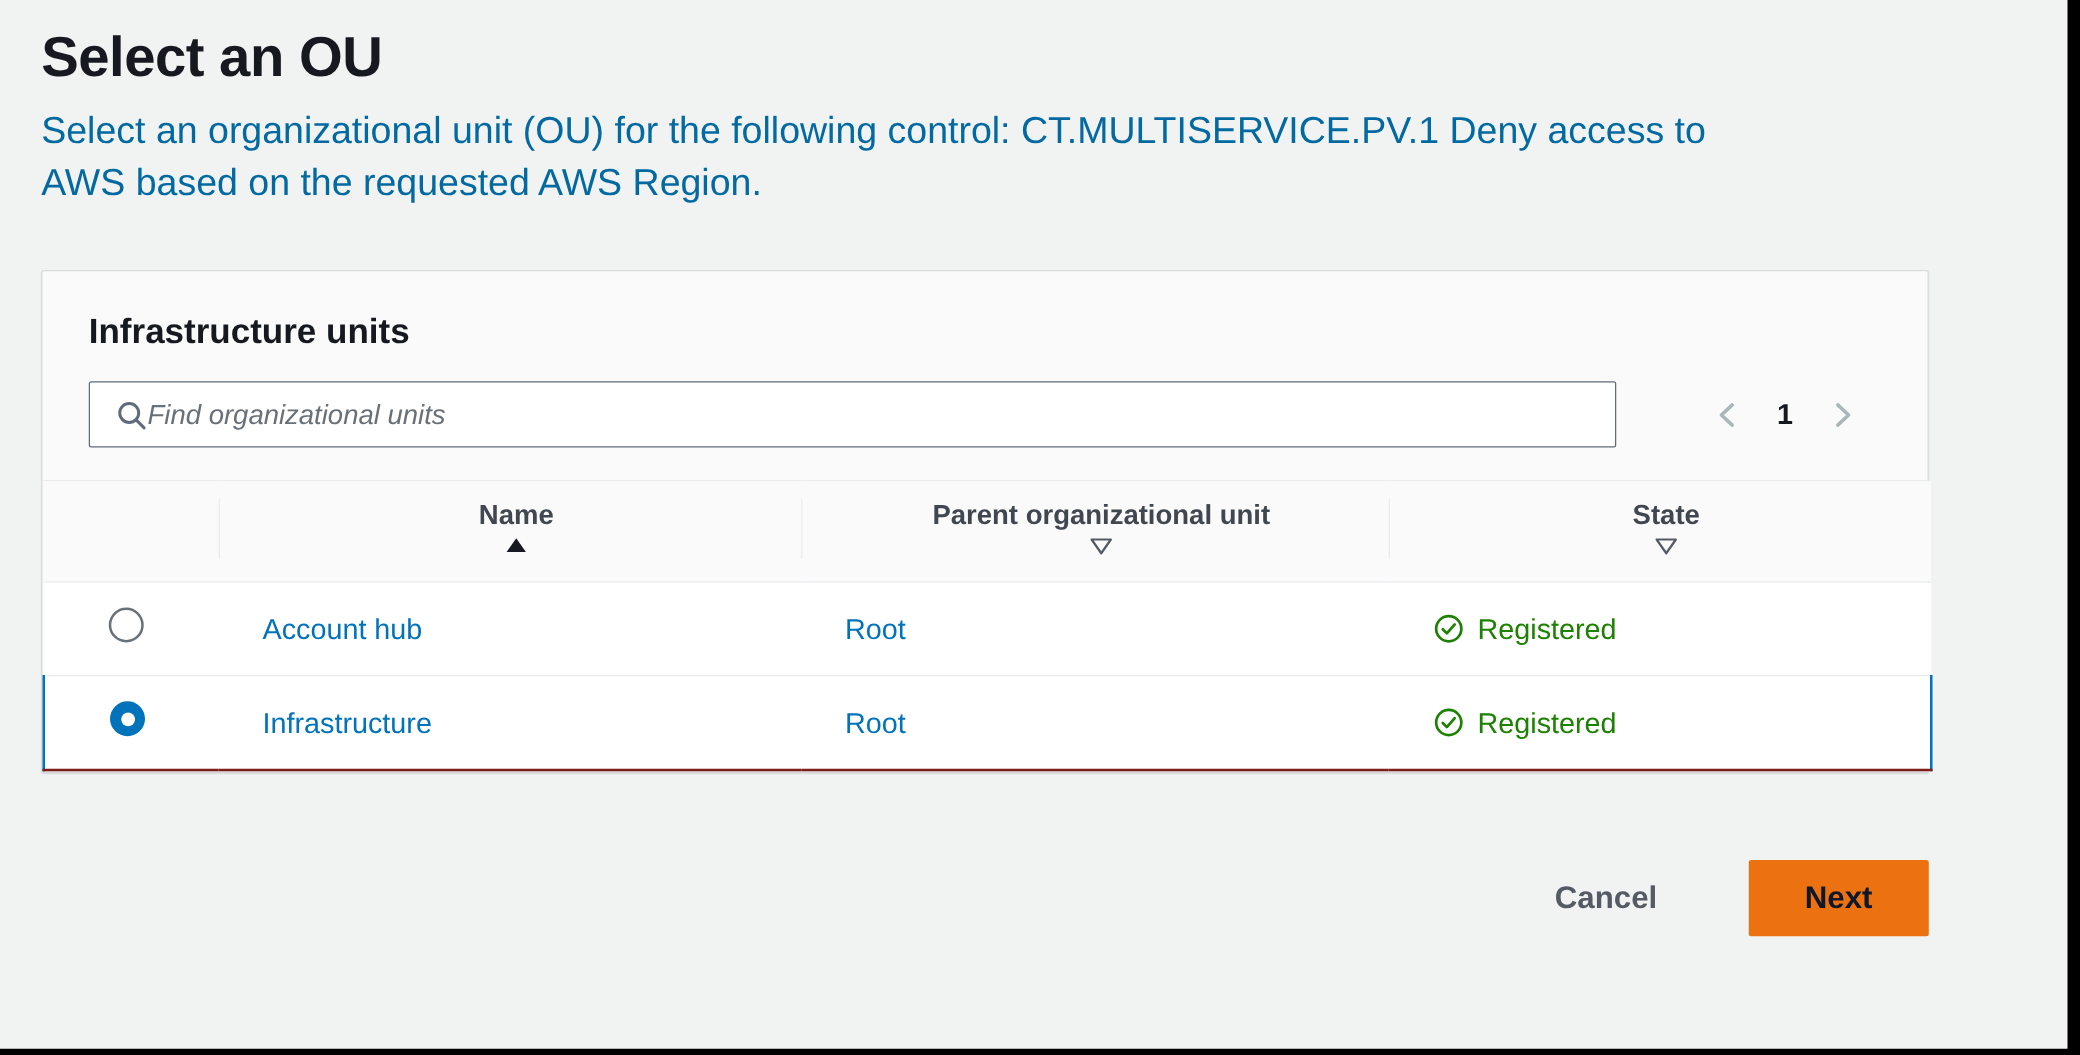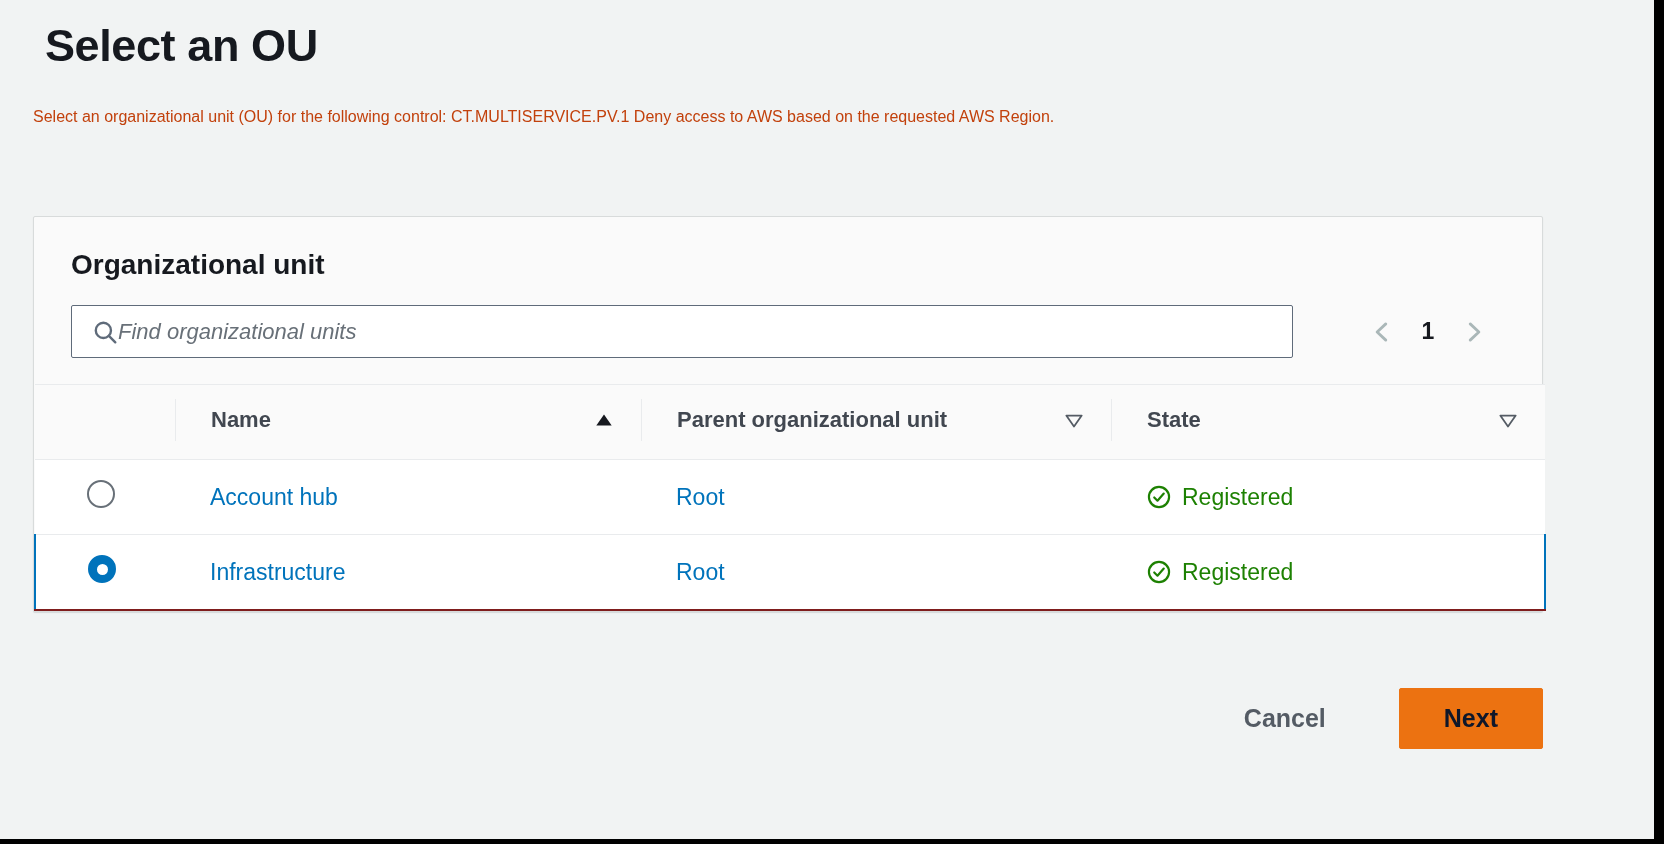--- a/index.html
+++ b/index.html
@@ -46,27 +46,26 @@
   
   .page-head {
     padding: 18px 0 0 33px;
   }
   .page-title {
     font-size: 45px;
     line-height: 56px;
     font-weight: 700;
     letter-spacing: -0.4px;
     color: #16191f;
-    margin-left: 12px;
   }
   .page-desc {
-    margin-top: 22px;
-    font-size: 16px;
+    margin-top: 10px;
+    font-size: 30px;
     line-height: 42px;
-    color: #c2410c;
+    color: #0369a1;
     max-width: 1400px;
   }
 
   
   .card {
     position: absolute;
     left: 33px;
     top: 216px;
     width: 1510px;
     background: #fafafa;
@@ -178,20 +177,21 @@
   th.col-state { width: 434px; }
 
   .th-inner {
     display: flex;
     align-items: center;
     justify-content: space-between;
     padding-right: 26px;
     border-left: 1px solid #e9ebed;
     padding-left: 35px;
     min-height: 42px;
+    flex-direction: column;
   }
   .th-inner.no-divider { border-left: none; }
 
   .sort-icon {
     flex: 0 0 auto;
     display: block;
   }
 
   
   table.ou-table tbody td {
@@ -301,21 +301,21 @@
 <div class="viewport">
 
   <div class="page-head">
     <h1 class="page-title">Select an OU</h1>
     <p class="page-desc">Select an organizational unit (OU) for the following control: CT.MULTISERVICE.PV.1 Deny access to AWS based on the requested AWS Region.</p>
   </div>
 
   <div class="card">
 
     <div class="card-header">
-      <div class="card-title">Organizational unit</div>
+      <div class="card-title">Infrastructure units</div>
     </div>
 
     <div class="tools">
 
       <div class="search-box">
         <svg class="search-icon" viewBox="0 0 24 24" fill="none" stroke="currentColor" stroke-width="2.2" stroke-linecap="round">
           <circle cx="10.5" cy="10.5" r="7"></circle>
           <line x1="15.6" y1="15.6" x2="21.5" y2="21.5"></line>
         </svg>
         <input class="search-input" type="text" placeholder="Find organizational units" style="">

